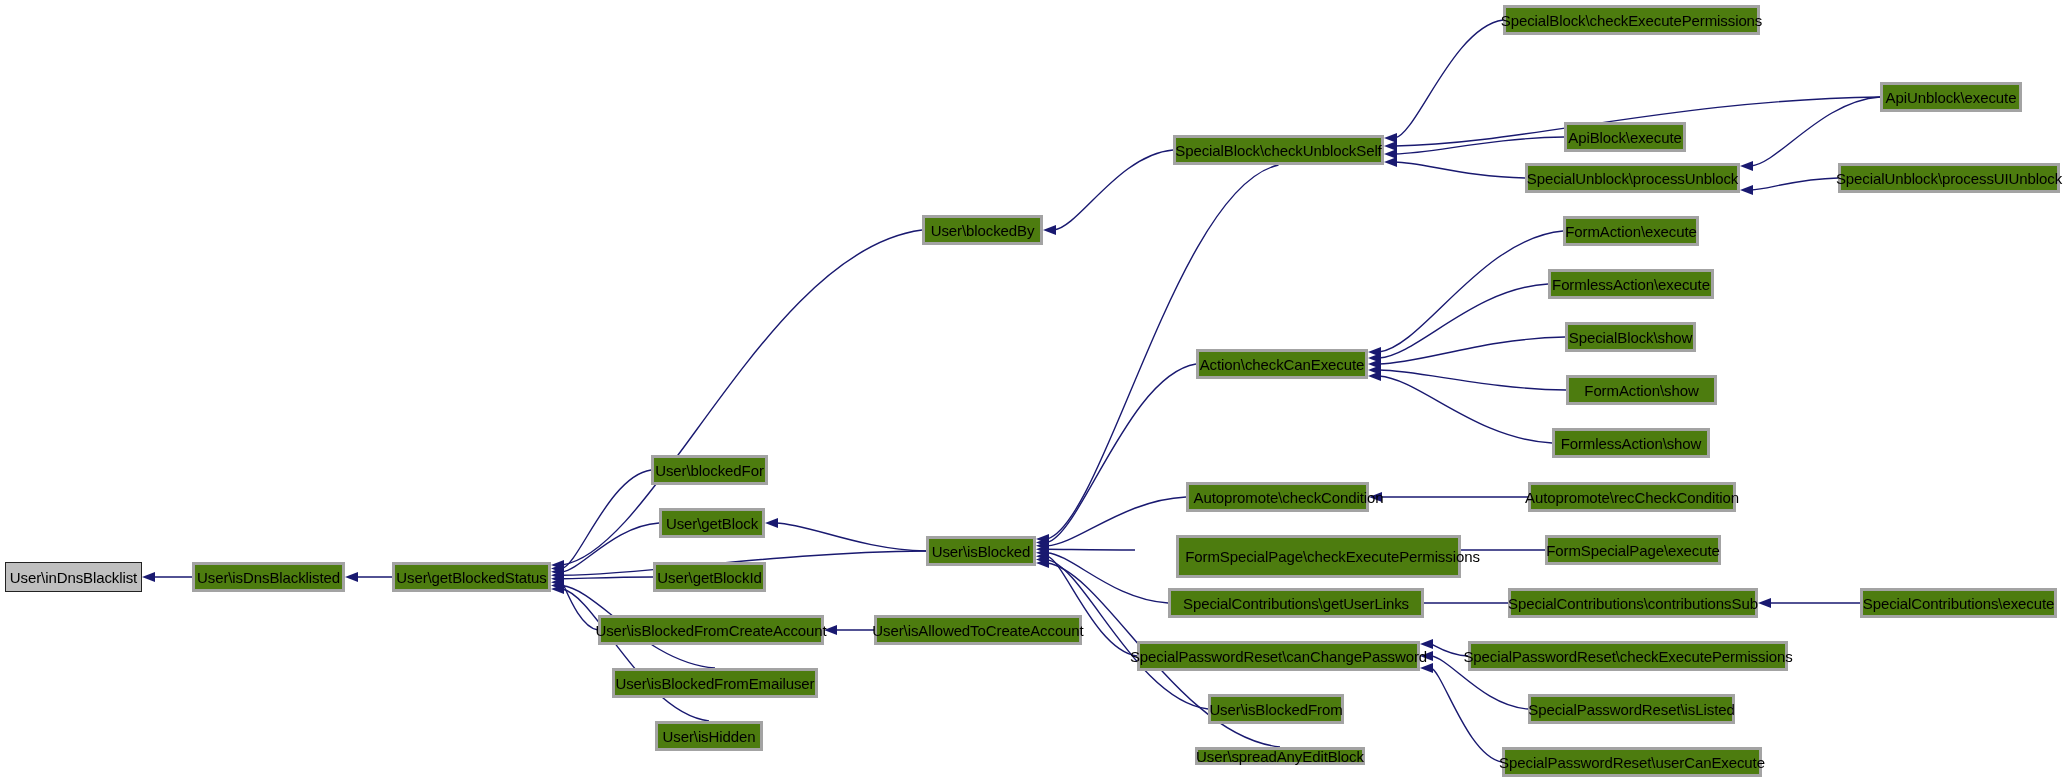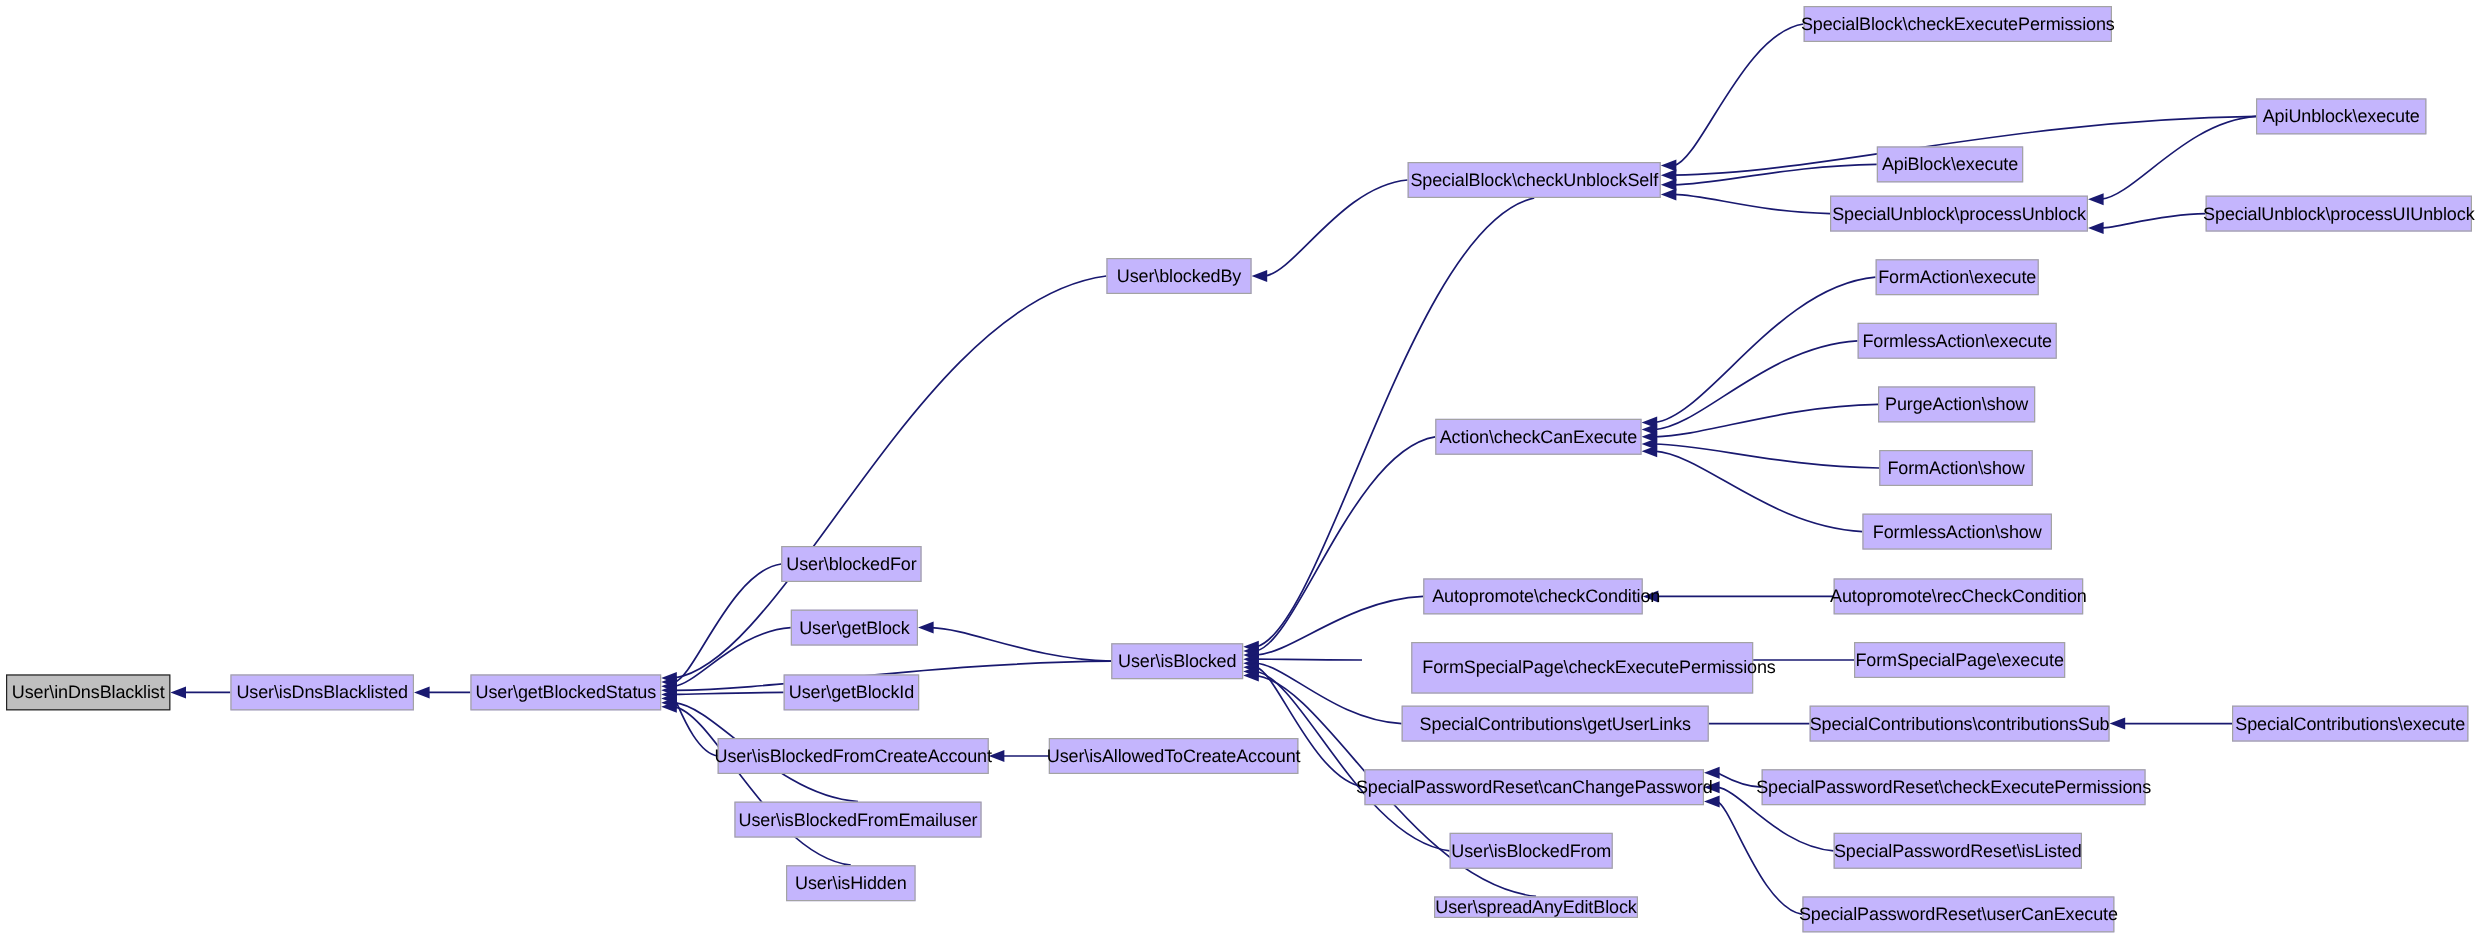--- a/index.html
+++ b/index.html
@@ -20,22 +20,22 @@
     position: absolute;
     left: 0;
     top: 0;
     width: 2069px;
     height: 784px;
     pointer-events: none;
   }
   .node {
     position: absolute;
     box-sizing: border-box;
-    border: 1px solid #a3a3a3;
-    background: #c4b5fd;
+    border: 3px solid #a3a3a3;
+    background: #4d7c0f;
     color: #000000;
     font-size: 15px;
     line-height: 1;
     display: flex;
     align-items: center;
     justify-content: center;
     white-space: nowrap;
     letter-spacing: -0.1px;
     z-index: 2;
   }
@@ -208,23 +208,23 @@
       <div class="node" style="left: 1838px; top: 163px; width: 222px; height: 30px;">
         <span class="node-label">SpecialUnblock\processUIUnblock</span>
       </div>
       <div class="node" style="left: 1563px; top: 216px; width: 136px; height: 30px;">
         <span class="node-label">FormAction\execute</span>
       </div>
       <div class="node" style="left: 1548px; top: 269px; width: 166px; height: 30px;">
         <span class="node-label">FormlessAction\execute</span>
       </div>
       <div class="node" style="left: 1565px; top: 322px; width: 131px; height: 30px;">
-        <span class="node-label">PurgeAction\show</span>
-      </div>
-      <div class="node" style="left: 1566px; top: 375px; width: 128px; height: 30px;">
+        <span class="node-label">SpecialBlock\show</span>
+      </div>
+      <div class="node" style="left: 1566px; top: 375px; width: 151px; height: 30px;">
         <span class="node-label">FormAction\show</span>
       </div>
       <div class="node" style="left: 1552px; top: 428px; width: 158px; height: 30px;">
         <span class="node-label">FormlessAction\show</span>
       </div>
       <div class="node" style="left: 1528px; top: 482px; width: 208px; height: 30px;">
         <span class="node-label">Autopromote\recCheckCondition</span>
       </div>
       <div class="node" style="left: 1545px; top: 535px; width: 176px; height: 30px;">
         <span class="node-label">FormSpecialPage\execute</span>

